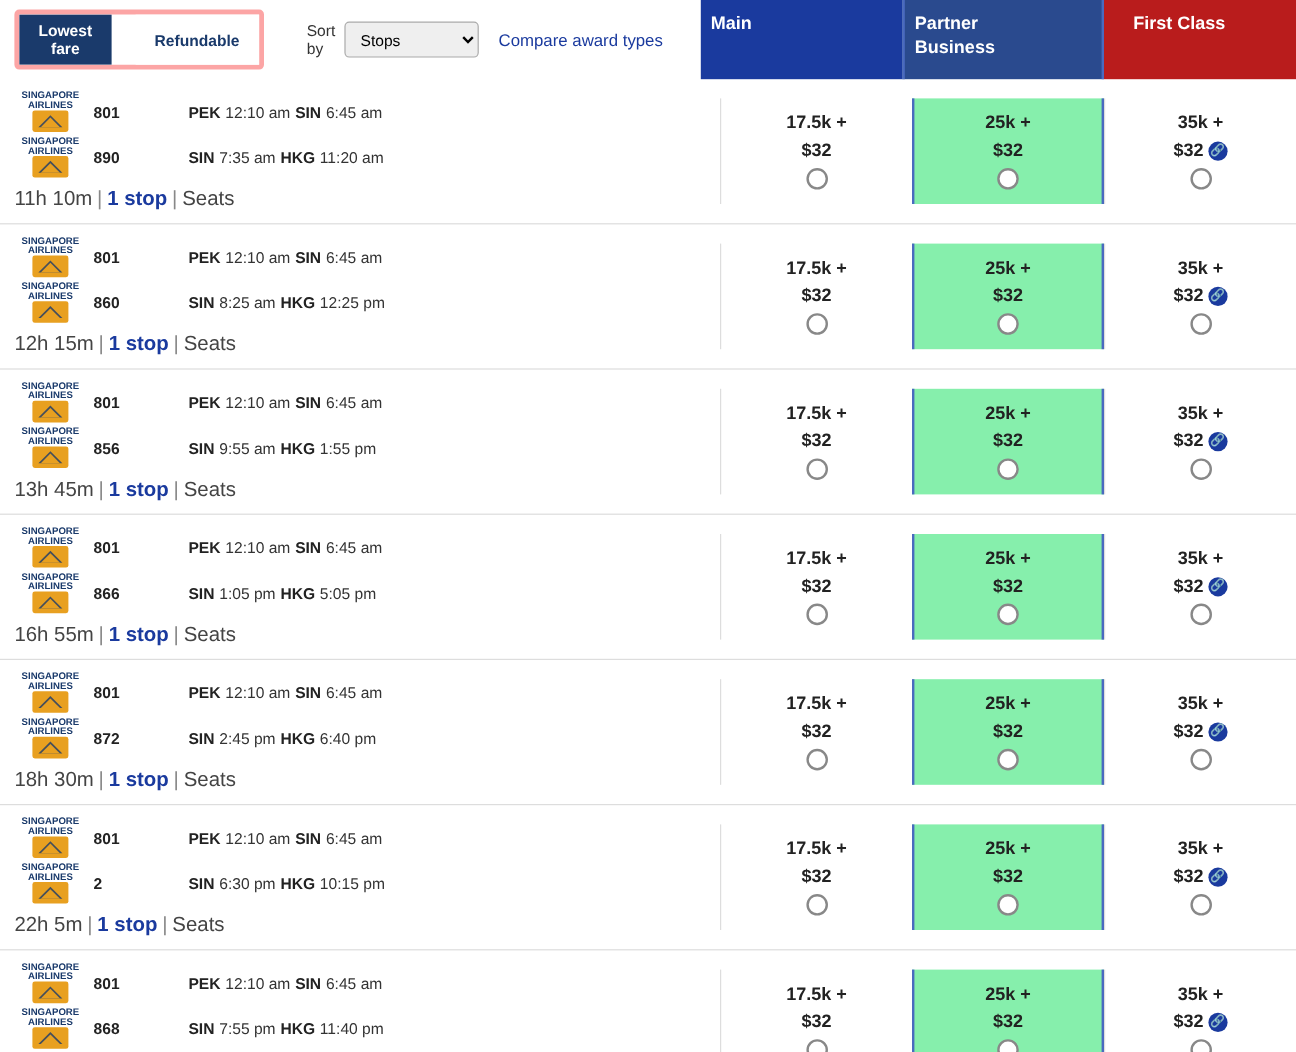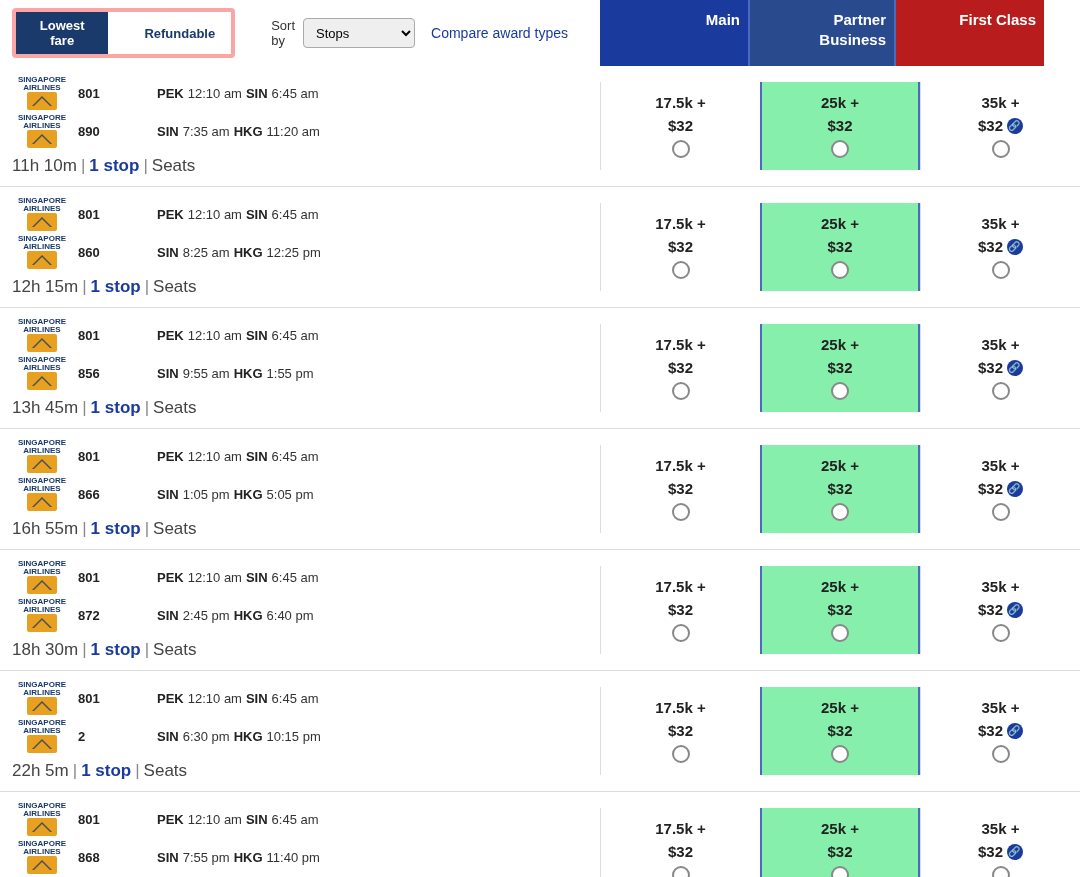--- a/index.html
+++ b/index.html
@@ -47,23 +47,23 @@
     }
     .compare-link {
       color: #1a3a9e;
       text-decoration: none;
       font-size: 14px;
       margin-left: auto;
       margin-right: 20px;
       white-space: nowrap;
     }
     .col-header {
-      width: 148px;
+      width: 168px;
       padding: 10px 8px;
-      text-align: right;
+      text-align: left;
       color: #fff;
       font-weight: bold;
       font-size: 15px;
       line-height: 1.3;
     }
     .col-header.main-col { background: #1a3a9e; }
     .col-header.partner-col { background: #2a4a8e; border-left: 2px solid #4a6abf; border-right: 2px solid #4a6abf; }
     .col-header.first-col { background: #b91c1c; padding-left: 24px; }
 
     

